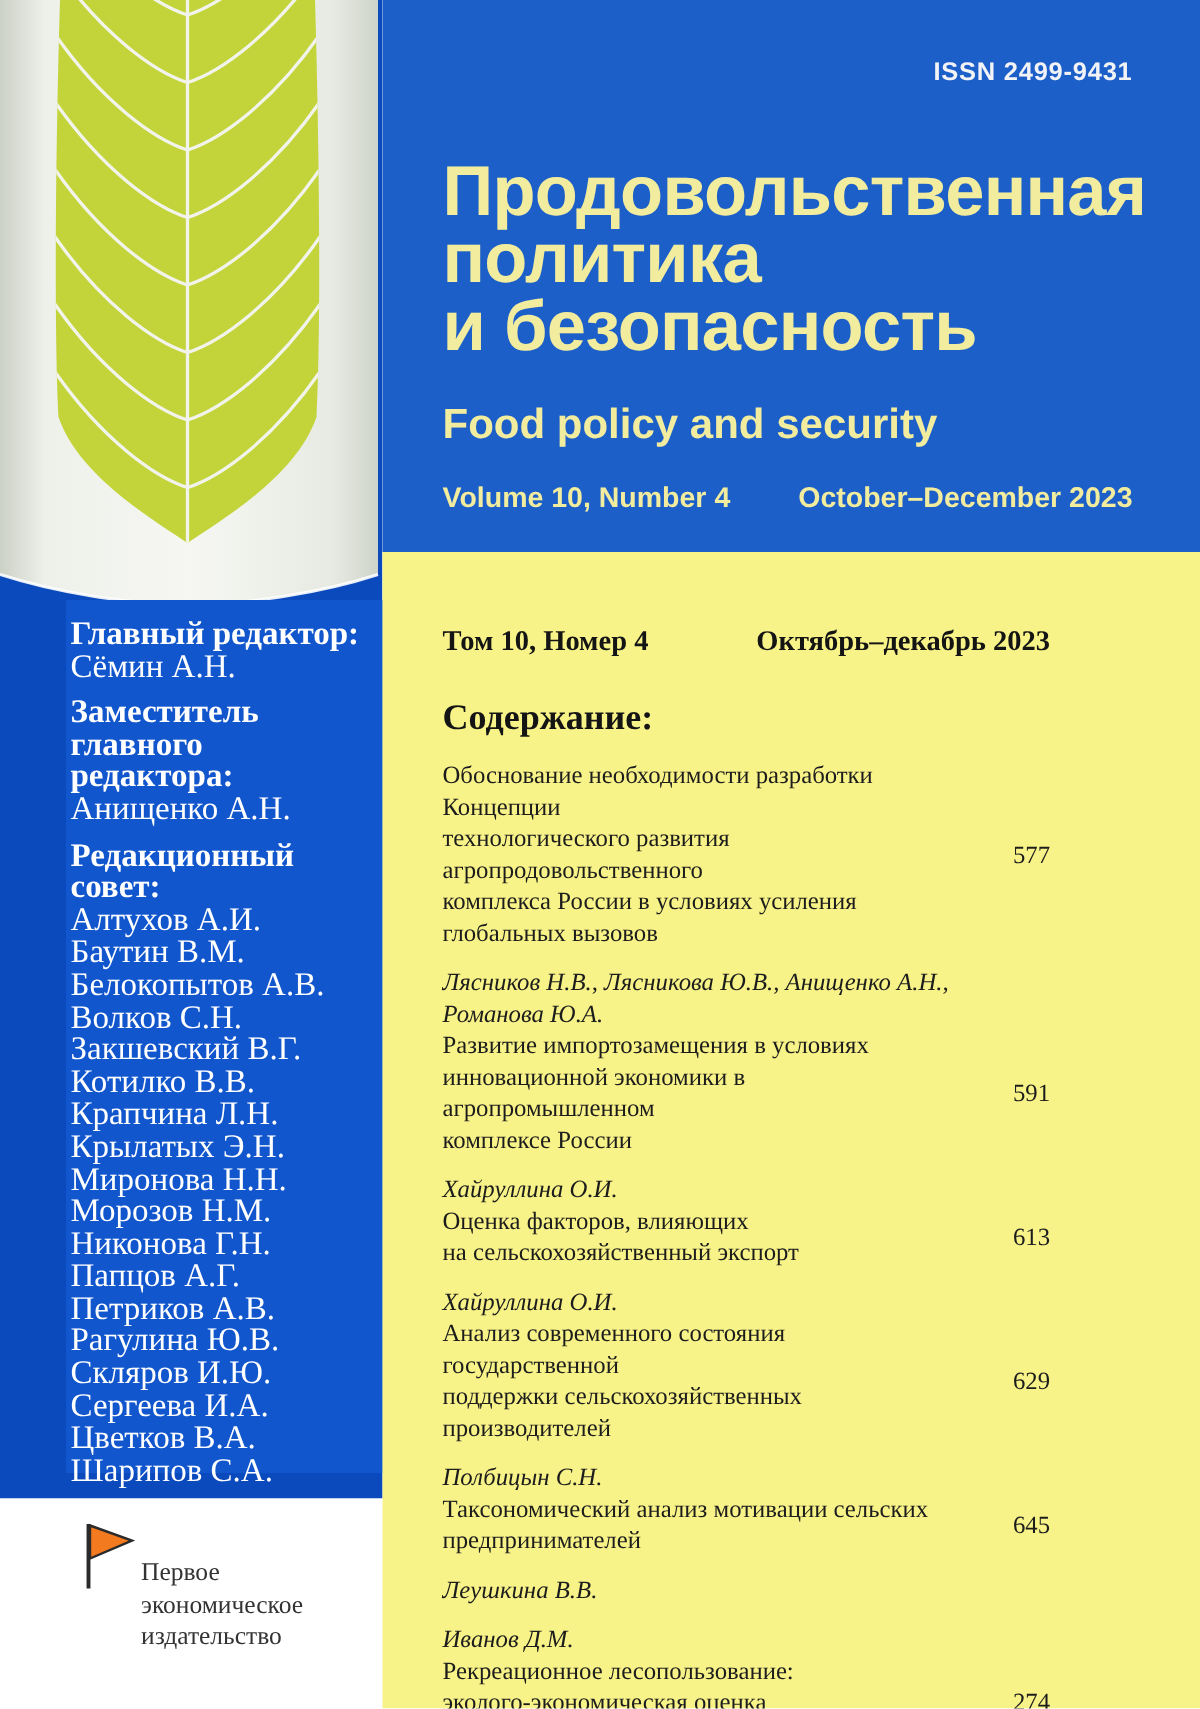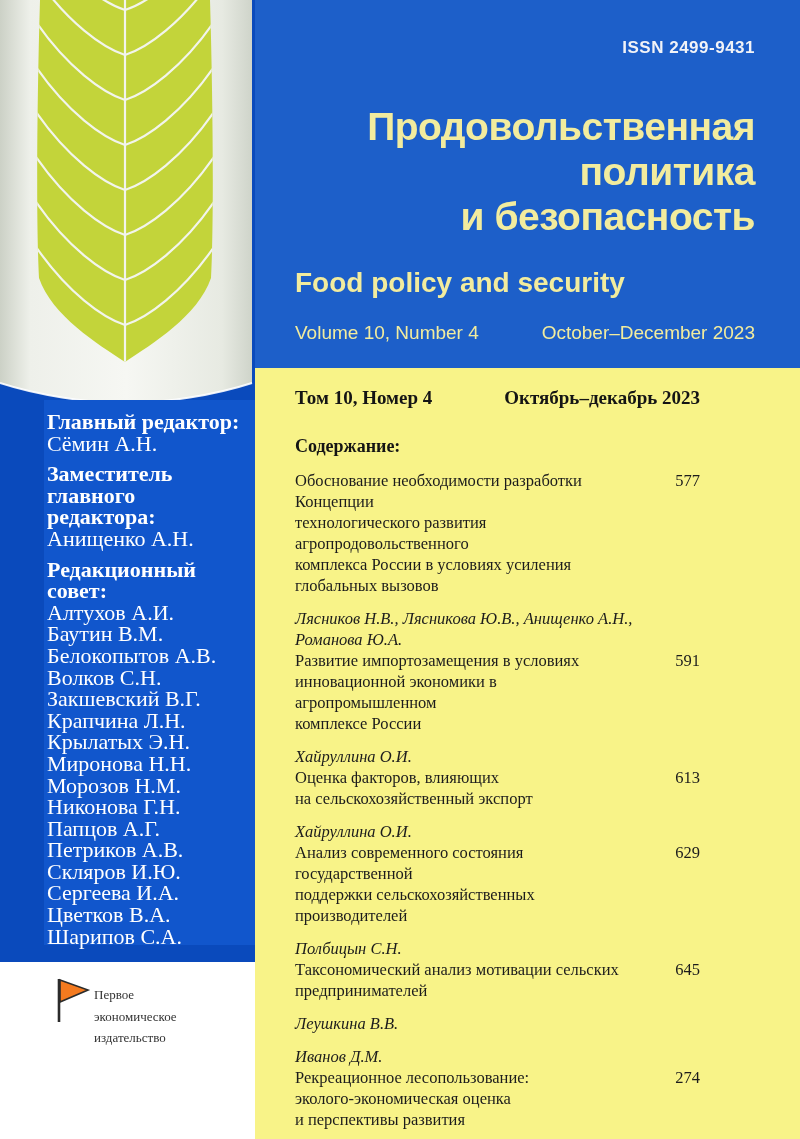--- a/index.html
+++ b/index.html
@@ -18,45 +18,45 @@
                     background:#1156cc; }
   .sidebar .sb-content { position:relative; z-index:1; padding:11px 6px 0 47px;
                          color:#ffffff; font-size:22px; line-height:21.6px; }
   .sb-group { margin-bottom:9px; }
   .sb-label { font-weight:bold; white-space:pre-line; }
   .sb-name  { font-weight:normal; }
 
   .logo-area { flex:1; background:#ffffff; position:relative; }
   .publisher { position:absolute; left:55px; top:15px; display:flex; align-items:flex-start; }
   .publisher svg { flex:0 0 auto; }
-  .publisher .pub-name { margin-left:1px; margin-top:7px; font-size:13px; line-height:21.5px;
+  .publisher .pub-name { margin-left:1px; margin-top:23px; font-size:17px; line-height:21.5px;
                          color:#333333; white-space:pre-line; }
 
   
   .right-col { position:absolute; left:255px; top:0; width:545px; height:1139px; }
 
   .hdr { height:368px; background:#1d5fc9; padding:38px 45px 16px 40px;
          font-family:"Liberation Sans", sans-serif; }
   .issn { text-align:right; color:#f2f3f7; font-weight:bold; font-size:17px;
           letter-spacing:0.5px; }
-  .title-ru { margin-top:46px; color:#f2ec9e; font-weight:bold; font-size:39px;
-              line-height:45px; letter-spacing:-0.5px; white-space:pre-line;text-align:right; }
+  .title-ru { margin-top:46px; color:#f2ec9e; font-weight:bold; font-size:47px;
+              line-height:45px; letter-spacing:-0.5px; white-space:pre-line; }
   .title-en { margin-top:28px; color:#f2ec9e; font-weight:bold; font-size:28px; }
   .vol-row { margin-top:23px; display:flex; justify-content:space-between;
-             color:#f2ec9e; font-weight:normal; font-size:19px;gap:43px; }
+             color:#f2ec9e; font-weight:bold; font-size:19px;gap:43px; }
 
   .content { height:771px; background:#f8f388; padding:19px 100px 0 40px;
              color:#1c1c1c; position:relative; }
   .toc-head { display:flex; justify-content:space-between; font-weight:bold;
-              font-size:19px; color:#141414; }
-  .contents-label { margin-top:27px; font-weight:bold; font-size:18px; color:#141414; }
+              font-size:19px; color:#141414;margin-top:30px; }
+  .contents-label { margin-top:27px; font-weight:bold; font-size:24px; color:#141414; }
   .entries { margin-top:13px; }
   .entry { margin-bottom:12px; font-size:16.5px; line-height:21px; }
   .authors { font-style:italic; white-space:pre-line; }
-  .trow { display:flex; align-items:flex-start;gap:32px; }
+  .trow { display:flex; align-items:center;gap:32px; }
   .atitle { flex:1; white-space:pre-line; }
   .pg { padding-left:10px; }
 </style>
 </head>
 <body>
 
 <div class="page">
 
   <div class="left-col">
 
@@ -116,27 +116,29 @@
 редактора:</div>
           <div class="sb-name">Анищенко А.Н.</div>
         </div>
         <div class="sb-group">
           <div class="sb-label">Редакционный совет:</div>
           <div class="sb-name">Алтухов А.И.</div>
           <div class="sb-name">Баутин В.М.</div>
           <div class="sb-name">Белокопытов А.В.</div>
           <div class="sb-name">Волков С.Н.</div>
           <div class="sb-name">Закшевский В.Г.</div>
+          <div class="sb-name">Котилко В.В.</div>
           <div class="sb-name">Крапчина Л.Н.</div>
           <div class="sb-name">Крылатых Э.Н.</div>
           <div class="sb-name">Миронова Н.Н.</div>
           <div class="sb-name">Морозов Н.М.</div>
           <div class="sb-name">Никонова Г.Н.</div>
           <div class="sb-name">Папцов А.Г.</div>
           <div class="sb-name">Петриков А.В.</div>
+          <div class="sb-name">Рагулина Ю.В.</div>
           <div class="sb-name">Скляров И.Ю.</div>
           <div class="sb-name">Сергеева И.А.</div>
           <div class="sb-name">Цветков В.А.</div>
           <div class="sb-name">Шарипов С.А.</div>
         </div>
       </div>
     </div>
 
     <div class="logo-area">
       <div class="publisher">

